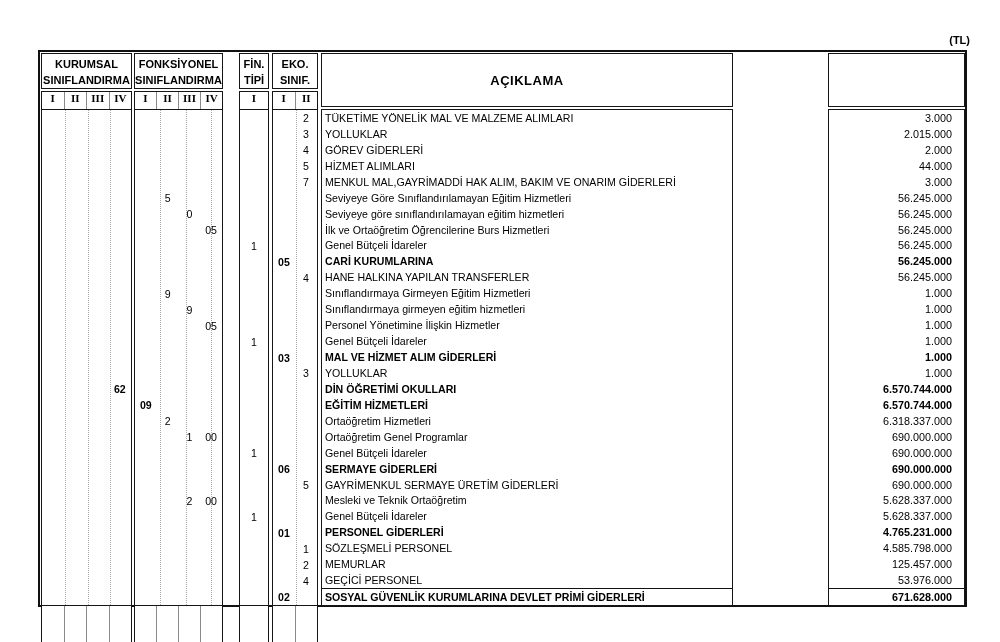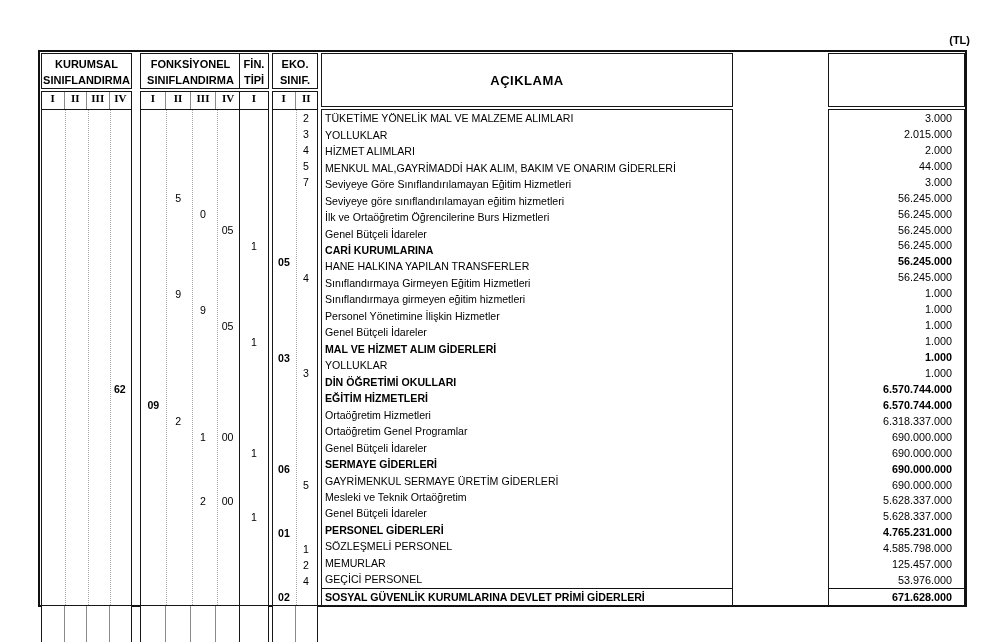--- a/index.html
+++ b/index.html
@@ -8,21 +8,21 @@
 
   .tl-label{position:absolute;top:34px;right:30px;font-size:11px;font-weight:bold;}
 
   .budget-table{position:absolute;left:38px;top:50px;width:929px;height:557px;
                 border:2px solid #111;box-sizing:border-box;}
 
   .box{position:absolute;border:1px solid #161616;box-sizing:border-box;background:#fff;}
 
   
   .c-kur{left:1px;width:91px;}
-  .c-fonk{left:100px;width:101px;}
+  .c-fonk{left:94px;width:89px;}
   .c-fin{left:199px;width:30px;}
   .c-eko{left:232px;width:46px;}
   .c-acik{left:281px;width:412px;}
   .c-amt{left:788px;width:137px;}
 
   
   .band-title{top:1px;height:36px;}
   .band-levels{top:39px;height:16px;}
   .band-data{top:57px;height:497px;}
   .band-tall{top:1px;height:54px;}
@@ -699,20 +699,21 @@
         <span class="ccell">4</span>
       </div>
       <div class="drow b">
         <span class="ccell">02</span>
         <span class="ccell"></span>
       </div>
     </div>
   <div class="box c-acik band-data data-col" id="desc-rows">
       <div class="drow desc">TÜKETİME YÖNELİK MAL VE MALZEME ALIMLARI</div>
       <div class="drow desc">YOLLUKLAR</div>
+      <div class="drow desc">GÖREV GİDERLERİ</div>
       <div class="drow desc">HİZMET ALIMLARI</div>
       <div class="drow desc">MENKUL MAL,GAYRİMADDİ HAK ALIM, BAKIM VE ONARIM GİDERLERİ</div>
       <div class="drow desc">Seviyeye Göre Sınıflandırılamayan Eğitim Hizmetleri</div>
       <div class="drow desc">Seviyeye göre sınıflandırılamayan eğitim hizmetleri</div>
       <div class="drow desc">İlk ve Ortaöğretim Öğrencilerine Burs Hizmetleri</div>
       <div class="drow desc">Genel Bütçeli İdareler</div>
       <div class="drow desc b">CARİ KURUMLARINA</div>
       <div class="drow desc">HANE HALKINA YAPILAN TRANSFERLER</div>
       <div class="drow desc">Sınıflandırmaya Girmeyen Eğitim Hizmetleri</div>
       <div class="drow desc">Sınıflandırmaya girmeyen eğitim hizmetleri</div>

